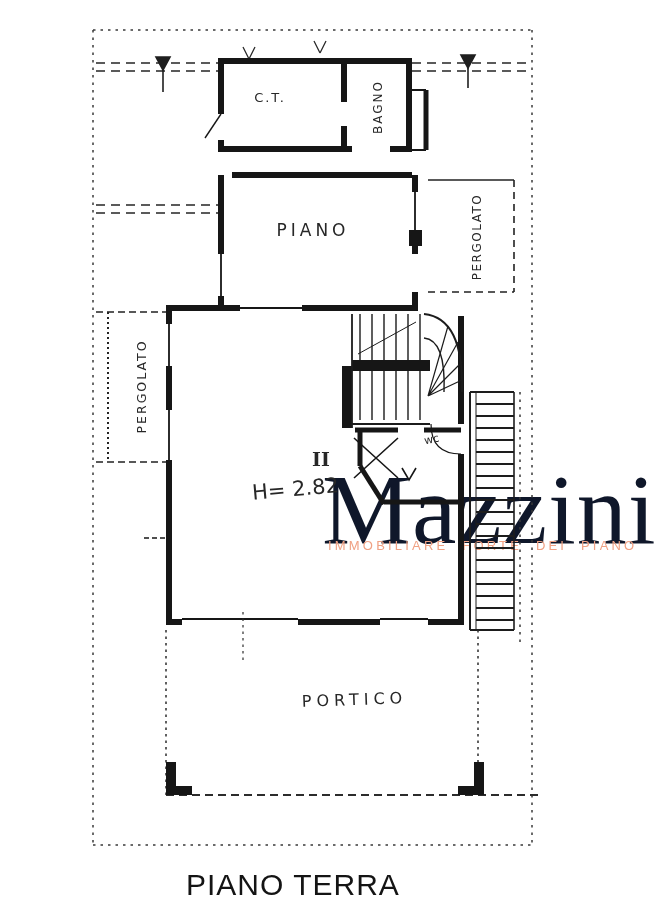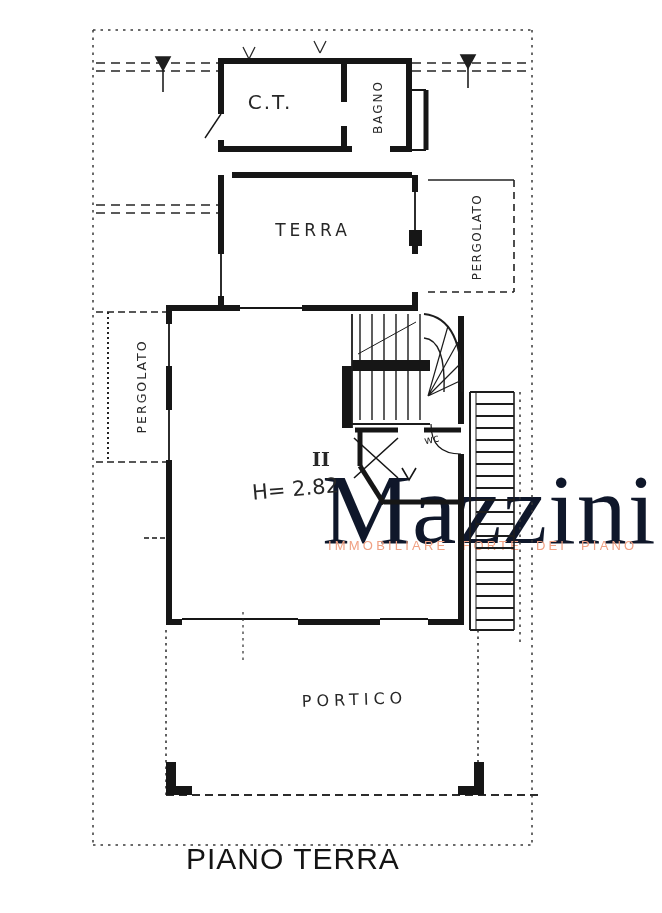--- a/index.html
+++ b/index.html
@@ -16,21 +16,21 @@
     position:absolute; left:322px; top:460px; width:330px;
     font-family:"Liberation Serif","DejaVu Serif", serif;
     font-size:100px; line-height:1; letter-spacing:1px; color:#0f172a;
   }
   .wm-sub {
     position:absolute; left:328px; top:538px; width:324px;
     font-size:13px; letter-spacing:3.2px; word-spacing:7px;
     color:#f0a183; font-family:"Liberation Sans", sans-serif;
   }
   .plan-title {
-    position:absolute; left:186px; top:842px;
+    position:absolute; left:186px; top:868px;
     font-family:"Liberation Sans", sans-serif;
     font-size:30px; letter-spacing:1px; color:#141414;
   }
   svg { position:absolute; left:0; top:0; }
 </style>
 </head>
 <body>
 
 <div class="page">
 
@@ -161,25 +161,25 @@
     <g stroke="#2c2c2c" fill="none">
       <path d="M166,630 V795" stroke-width="1.5" stroke-dasharray="2.5,4"></path>
       <path d="M478,630 V795" stroke-width="1.5" stroke-dasharray="2.5,4"></path>
       <path d="M166,795 H540" stroke-width="1.8" stroke-dasharray="8,5"></path>
       <path d="M243,612 V664" stroke-width="1.2" stroke-dasharray="2.5,4"></path>
       <path d="M166,762 h10 v24 h16 v9 h-26 z" fill="#161616" stroke="none"></path>
       <path d="M484,762 h-10 v24 h-16 v9 h26 z" fill="#161616" stroke="none"></path>
     </g>
   </svg>
 
-  <span class="lbl" style="left:232px; top:90px; width:76px; text-align:center; font-size:20px; letter-spacing:2px;">C.T.</span>
+  <span class="lbl" style="left:232px; top:90px; width:76px; text-align:center; font-size:13px; letter-spacing:2px;">C.T.</span>
 
   <span class="lbl vlbl" style="left:340px; top:100px; width:76px; font-size:12px; letter-spacing:2px;">BAGNO</span>
 
-  <span class="lbl" style="left:240px; top:220px; width:146px; text-align:center; font-size:17px; letter-spacing:4px;">TERRA</span>
+  <span class="lbl" style="left:240px; top:220px; width:146px; text-align:center; font-size:17px; letter-spacing:4px;">PIANO</span>
 
   <span class="lbl vlbl" style="left:419px; top:230px; width:116px; font-size:12px; letter-spacing:1.5px;">PERGOLATO</span>
 
   <span class="lbl vlbl" style="left:73px; top:379px; width:136px; font-size:12.5px; letter-spacing:2px;">PERGOLATO</span>
 
   <span class="lbl" style="left:312px; top:448px; font-size:19px; font-weight:bold; font-family:'DejaVu Serif',serif;">II</span>
 
   <span class="lbl" style="left:252px; top:477px; font-size:21px; transform:rotate(-5deg);">H= 2.82</span>
 
   <span class="lbl" style="left:424px; top:433px; font-size:11px; transform:rotate(-12deg);">wc</span>

